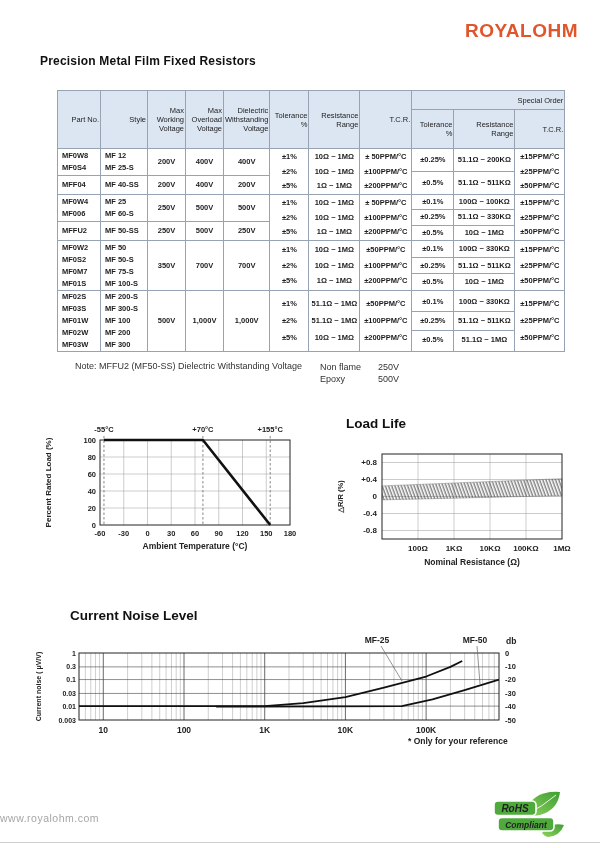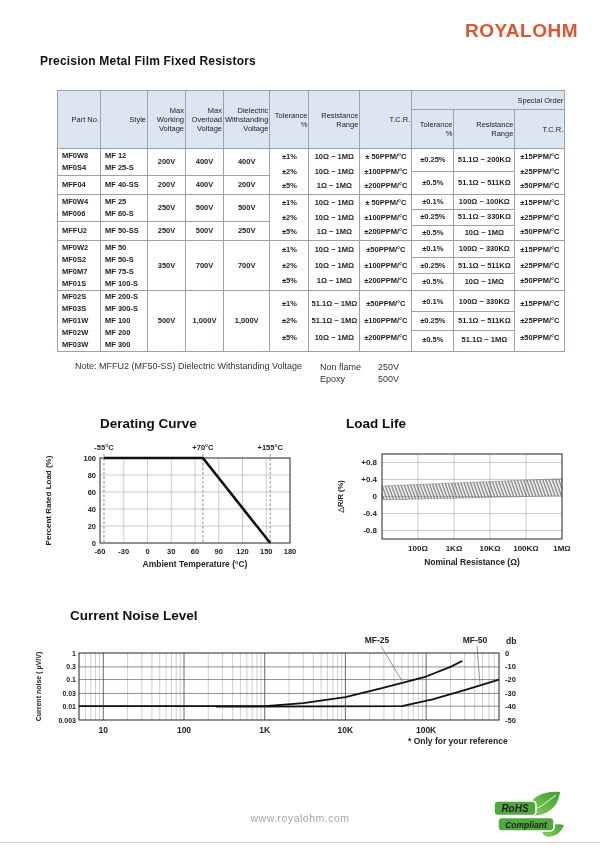--- a/index.html
+++ b/index.html
@@ -30,21 +30,21 @@
   #derating-wrap{left:38px;top:416px;}
   #derating-wrap .chart-title{margin-left:62px;}
   #loadlife-wrap{left:330px;top:416px;}
   #loadlife-wrap .chart-title{margin-left:16px;}
   #noise-wrap{left:32px;top:608px;}
   #noise-wrap .chart-title{margin-left:38px;}
   svg{display:block;}
   svg text{font-family:"Liberation Sans",sans-serif;fill:#222;}
 
   .footnote{position:absolute;left:408px;top:736px;font-size:8.5px;font-weight:bold;color:#222;}
-  .footer-url{position:absolute;left:0;right:0;top:812px;text-align:center;font-size:10.5px;color:#a6a6a6;letter-spacing:.5px;}
+  .footer-url{position:absolute;left:0;right:0;top:812px;font-size:10.5px;color:#a6a6a6;letter-spacing:.5px;}
   .bottom-rule{position:absolute;left:0;right:0;top:842px;height:1px;background:#cfcfcf;}
   .rohs{position:absolute;left:490px;top:788px;width:76px;height:54px;}
 </style>
 </head>
 <body>
 
 <div class="page">
   <div class="brand">ROYALOHM</div>
   <div class="title">Precision Metal Film Fixed Resistors</div>
 
@@ -328,21 +328,20 @@
           <span>250V</span>
         </div>
         <div class="nrow">
           <span class="nlabel">Epoxy</span>
           <span>500V</span>
         </div>
       </div>
   </div>
 
   <div class="chart" id="derating-wrap">
-    <div class="chart-title">Derating Curve</div>
     <svg id="derating-svg" width="270" height="140" viewBox="0 0 270 140">
         <text x="62" y="120" text-anchor="middle" font-size="7.5" font-weight="bold">-60</text>
         <line x1="85.75" x2="85.75" y1="24" y2="109" stroke="#999" stroke-width="0.5"></line>
         <text x="85.75" y="120" text-anchor="middle" font-size="7.5" font-weight="bold">-30</text>
         <line x1="109.5" x2="109.5" y1="24" y2="109" stroke="#999" stroke-width="0.5"></line>
         <text x="109.5" y="120" text-anchor="middle" font-size="7.5" font-weight="bold">0</text>
         <line x1="133.25" x2="133.25" y1="24" y2="109" stroke="#999" stroke-width="0.5"></line>
         <text x="133.25" y="120" text-anchor="middle" font-size="7.5" font-weight="bold">30</text>
         <line x1="157" x2="157" y1="24" y2="109" stroke="#999" stroke-width="0.5"></line>
         <text x="157" y="120" text-anchor="middle" font-size="7.5" font-weight="bold">60</text>

